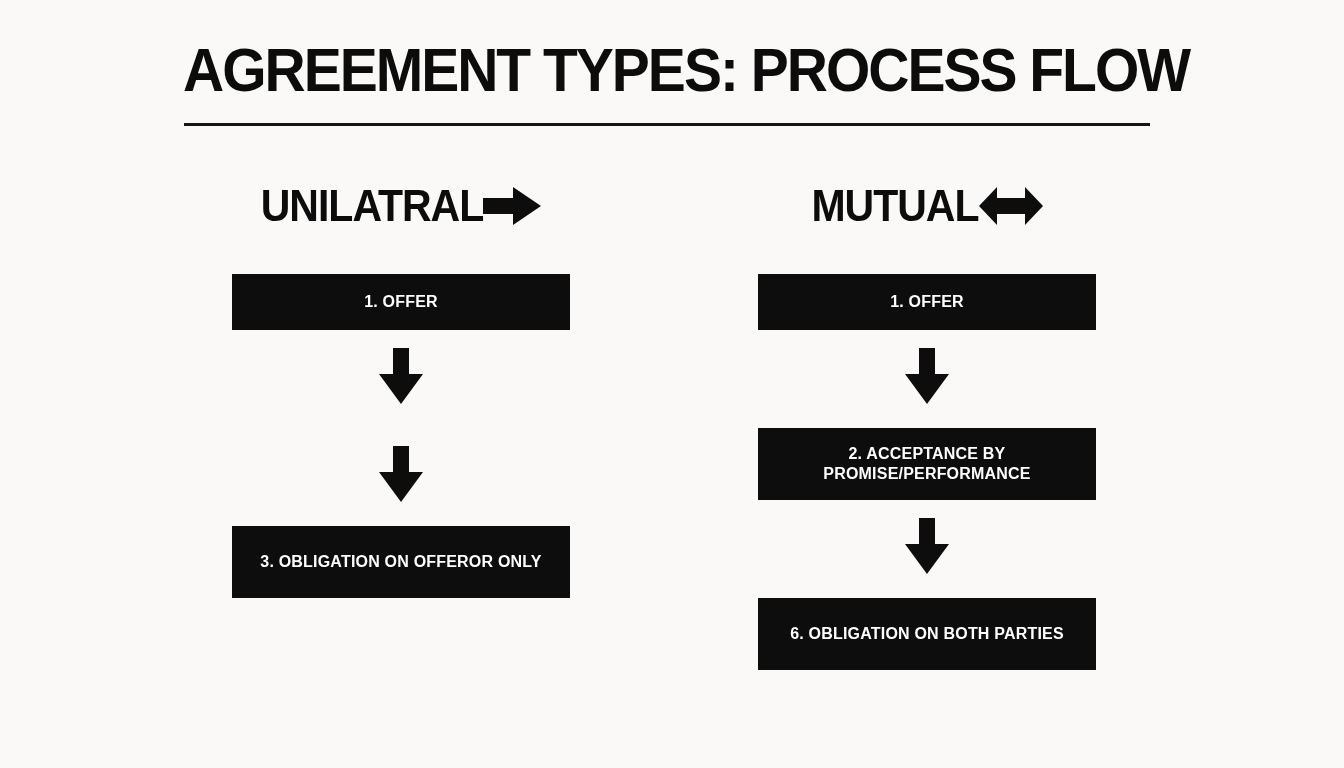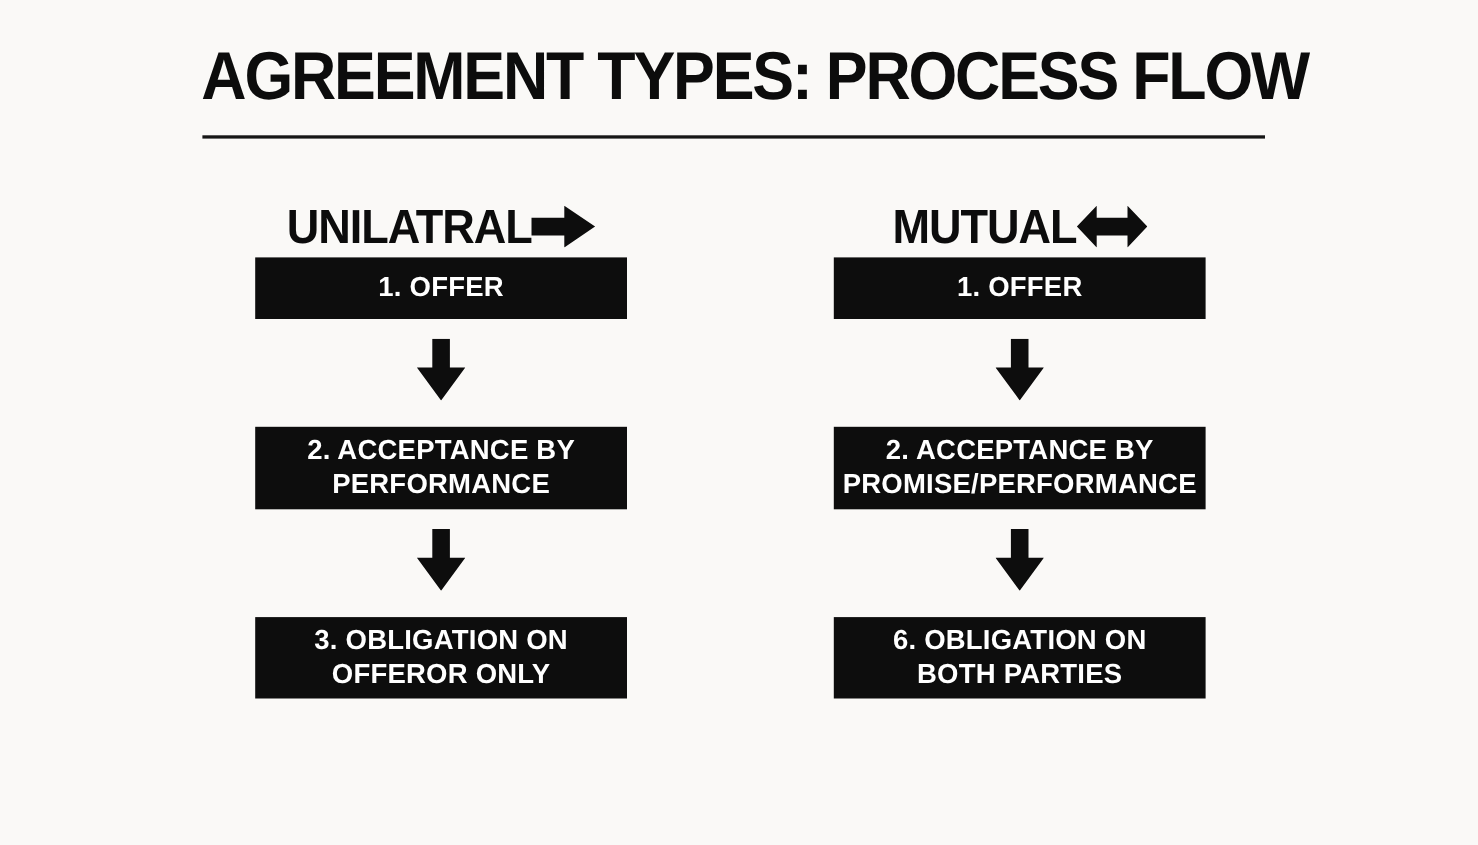--- a/index.html
+++ b/index.html
@@ -48,38 +48,39 @@
     flex-direction: column;
     align-items: center;
   }
   .column.left  { left: 232px; }
   .column.right { left: 758px; align-items: center; }
   .col-heading {
     display: flex;
     align-items: center;
     gap: 0;
     height: 56px;
+    margin-bottom: 40px;
   }
   .col-heading .heading-text {
     font-size: 41px;
     font-weight: 700;
     letter-spacing: -1px;
     transform: scaleY(1.06);
     white-space: nowrap;
   }
   .step-box {
     width: 338px;
     min-height: 56px;
     background: #0d0d0d;
     color: #ffffff;
     display: flex;
     align-items: center;
     justify-content: center;
     text-align: center;
-    font-size: 25px;
+    font-size: 16px;
     font-weight: 700;
     letter-spacing: 0.2px;
     line-height: 1.25;
     padding: 6px 26px;
     box-sizing: border-box;
   }
   .step-box.tall {
     min-height: 72px;
   }
   .flow-arrow {
@@ -112,21 +113,20 @@
     </div>
 
     <div class="step-box">1. OFFER</div>
 
     <div class="flow-arrow">
       <svg width="44" height="56" viewBox="0 0 44 56">
         <polygon points="14,0 30,0 30,26 44,26 22,56 0,26 14,26" fill="#0d0d0d"></polygon>
       </svg>
     </div>
 
-    <div class="step-box tall">2. ACCEPTANCE BY PERFORMANCE</div>
 
     <div class="flow-arrow">
       <svg width="44" height="56" viewBox="0 0 44 56">
         <polygon points="14,0 30,0 30,26 44,26 22,56 0,26 14,26" fill="#0d0d0d"></polygon>
       </svg>
     </div>
 
     <div class="step-box tall">3. OBLIGATION ON OFFEROR ONLY</div>
   </div>
 

